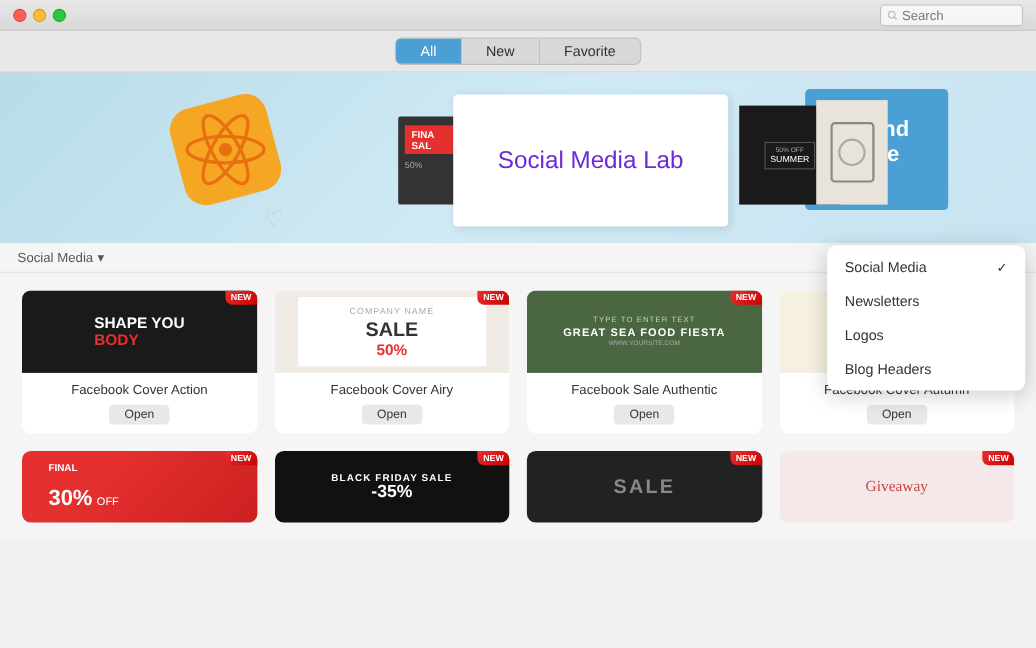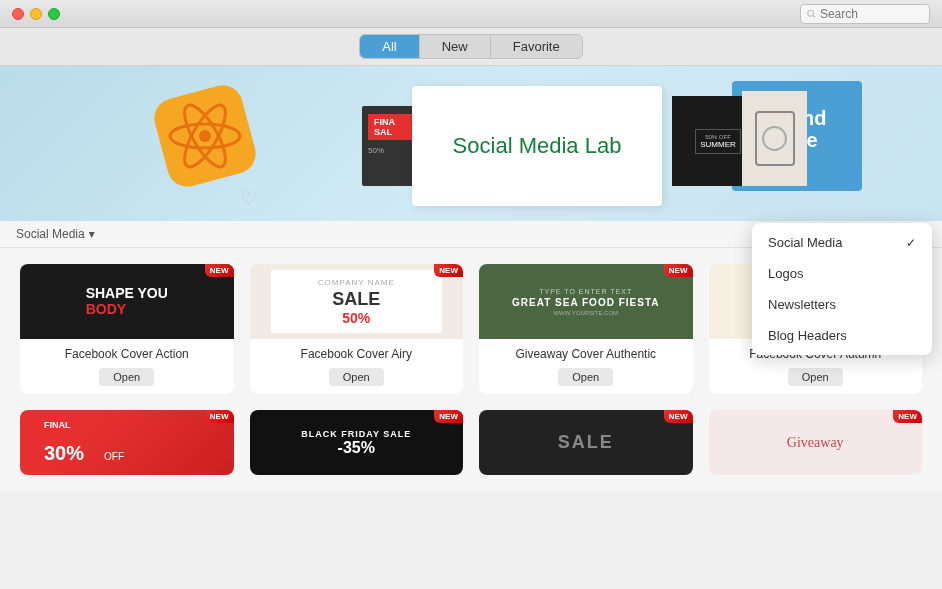--- a/index.html
+++ b/index.html
@@ -149,21 +149,21 @@
       background: white;
       border-radius: 4px;
       display: flex;
       align-items: center;
       justify-content: center;
       box-shadow: 2px 2px 8px rgba(0,0,0,0.1);
     }
     .banner-main-text {
       font-size: 22px;
       font-weight: 300;
-      color: #15803d;
+      color: #6d28d9;
       text-align: center;
       line-height: 1.2;
     }
     .banner-blue {
       position: absolute;
       right: 0;
       top: 5px;
       width: 130px;
       height: 110px;
       background: #4a9fd4;
@@ -521,24 +521,24 @@
     <span>▾</span>
   </div>
   <div class="category-subtitle">Social Media Lab for Pages</div>
 
   <div class="dropdown-menu">
     <div class="dropdown-item selected">
       <span>Social Media</span>
       <span class="check-mark">✓</span>
     </div>
     <div class="dropdown-item">
+      <span>Newsletters</span>
+    </div>
+    <div class="dropdown-item">
       <span>Logos</span>
-    </div>
-    <div class="dropdown-item">
-      <span>Newsletters</span>
     </div>
     <div class="dropdown-item">
       <span>Blog Headers</span>
     </div>
   </div>
 </div>
 
 <div class="main-content">
 
   <div class="template-card">
@@ -574,21 +574,21 @@
   <div class="template-card">
     <div class="template-thumbnail thumb-authentic">
       <div style="text-align:center;padding:4px;">
         <div class="thumb-authentic-title">TYPE TO ENTER TEXT</div>
         <div class="thumb-authentic-main">GREAT SEA FOOD FIESTA</div>
         <div class="thumb-authentic-url">WWW.YOURSITE.COM</div>
       </div>
       <div class="new-badge">NEW</div>
     </div>
     <div class="template-info">
-      <div class="template-name">Giveaway Cover Authentic</div>
+      <div class="template-name">Facebook Sale Authentic</div>
       <button class="open-btn">Open</button>
     </div>
   </div>
 
   <div class="template-card">
     <div class="template-thumbnail thumb-autumn">
       <div class="thumb-autumn-inner">
         <div class="thumb-autumn-sub">autumn</div>
         <div class="thumb-autumn-main">SALE</div>
         <div class="thumb-autumn-promo">up to 55% off</div>
@@ -600,21 +600,21 @@
       <button class="open-btn">Open</button>
     </div>
   </div>
 </div>
 
 <div class="bottom-row">
 
   <div class="bottom-card bottom-1">
     <div style="position:relative;width:100%;height:100%;display:flex;flex-direction:column;justify-content:center;padding:8px 12px;">
       <span style="font-size:9px;color:white;font-weight:bold;">FINAL</span>
-      <div style="display:flex;align-items:baseline;gap:20px;margin-top:12px;">
+      <div style="display:flex;align-items:baseline;gap:4px;margin-top:12px;">
         <span style="font-size:20px;color:white;font-weight:900;">30%</span>
         <span style="font-size:10px;color:white;">OFF</span>
       </div>
     </div>
     <div class="new-badge">NEW</div>
   </div>
 
   <div class="bottom-card bottom-2">
     <div style="text-align:center;">
       <div style="font-size:9px;font-weight:bold;color:white;text-transform:uppercase;letter-spacing:1px;">BLACK FRIDAY SALE</div>

